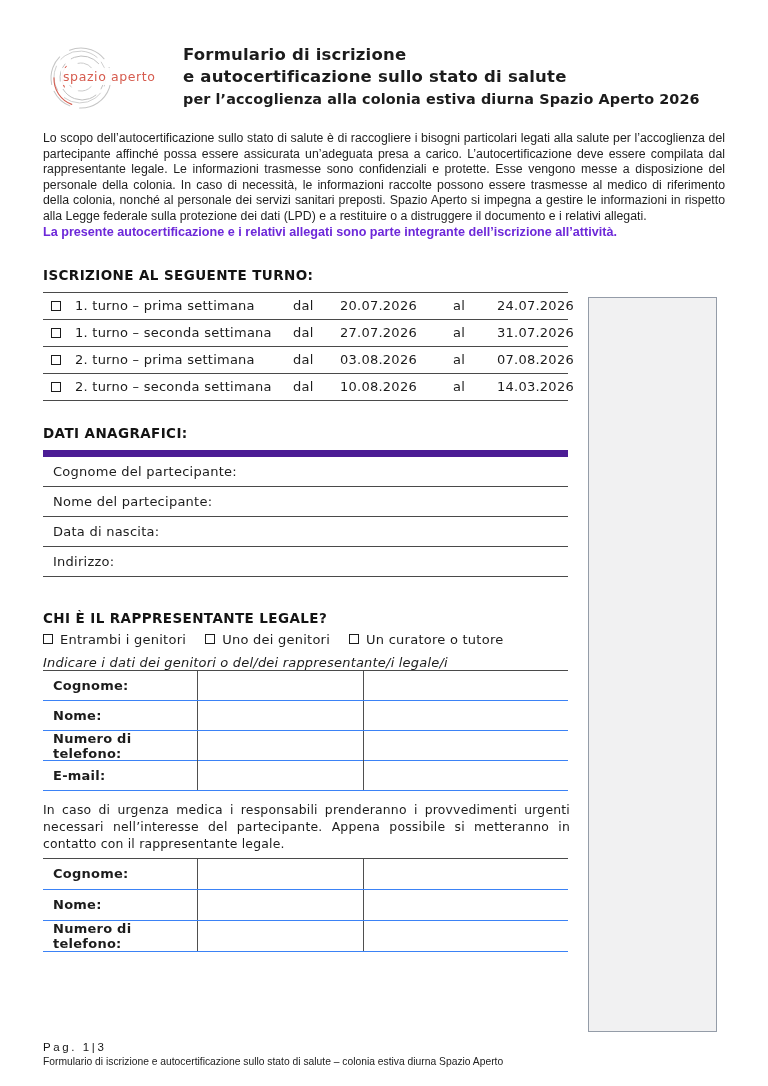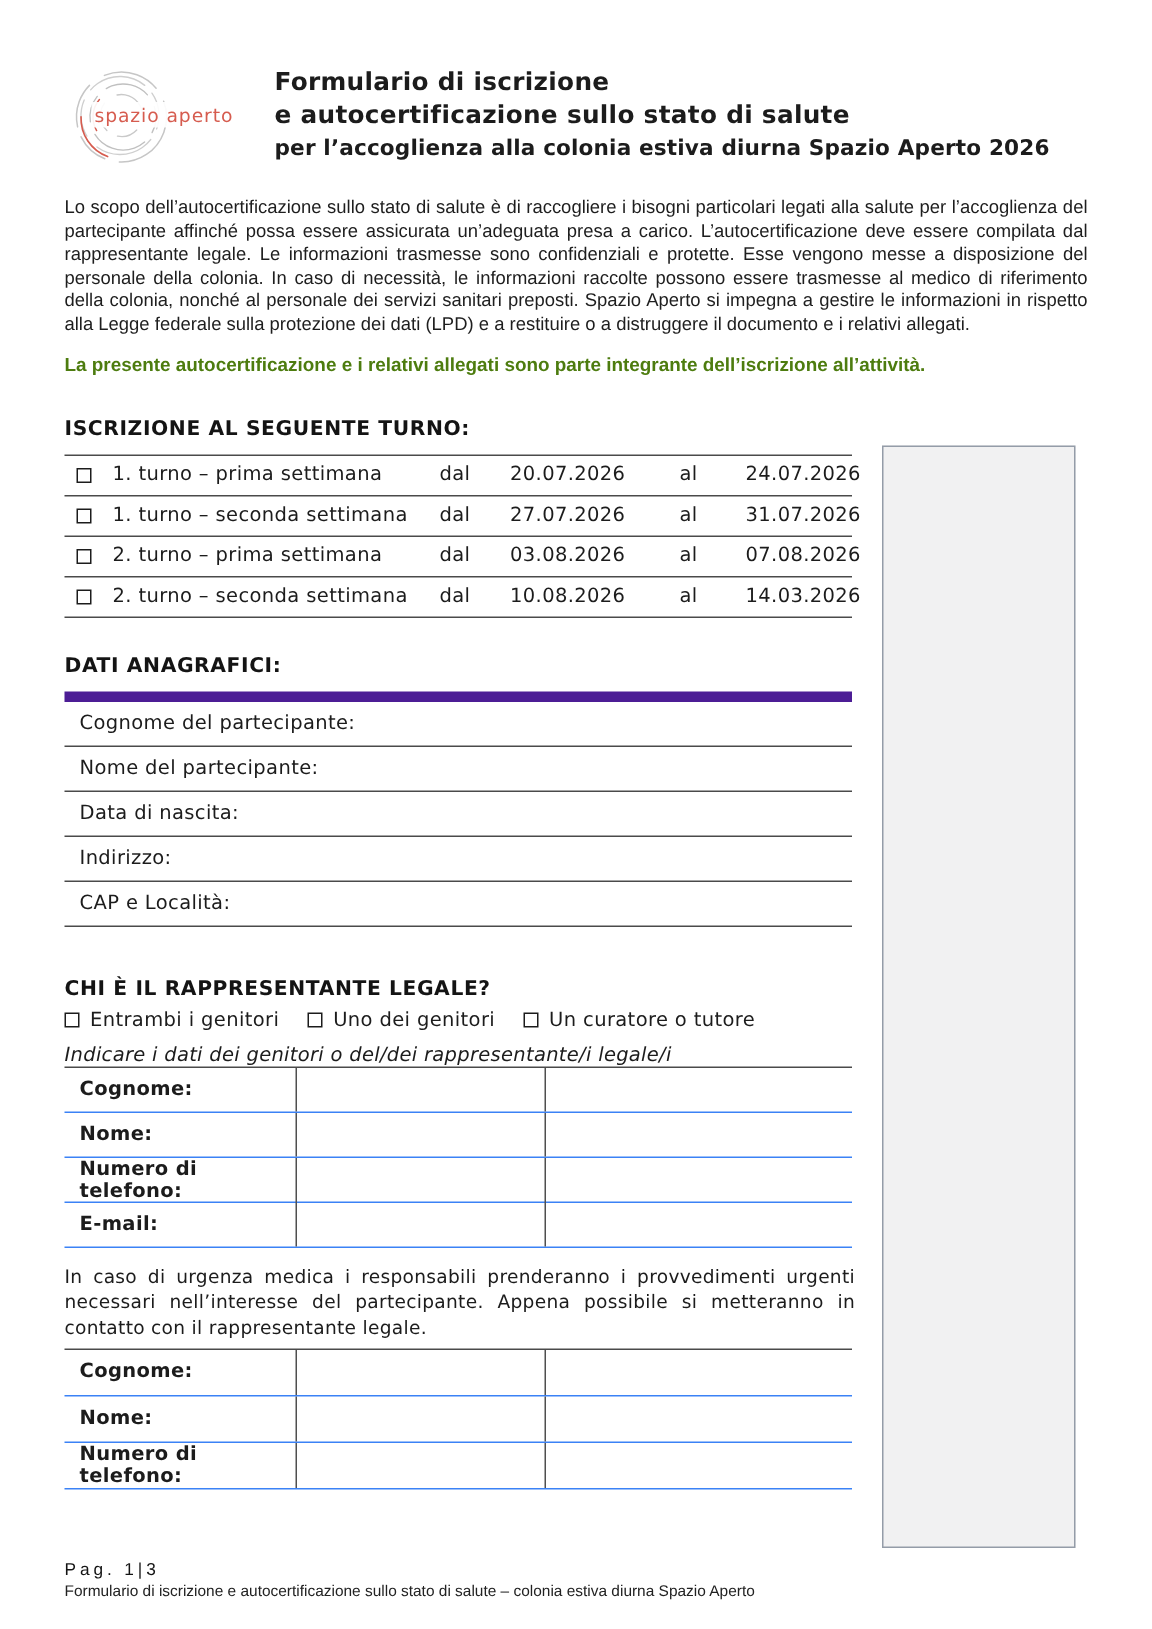--- a/index.html
+++ b/index.html
@@ -14,21 +14,21 @@
   .title-main { font-size:16.5px; font-weight:bold; line-height:21.5px; letter-spacing:0.2px; }
   .title-sub  { font-size:14.4px; font-weight:bold; line-height:20px; margin-top:2px; letter-spacing:0.1px; }
   
   .main { position:absolute; left:43px; top:131px; width:682px; }
   .intro {
     font-family:"Liberation Sans", sans-serif; font-size:12.3px; line-height:15.6px;
     text-align:justify; color:#1e1e1e;
   }
   .bold-statement {
     font-family:"Liberation Sans", sans-serif; font-size:12.6px; font-weight:bold;
-    margin-top:11px; color:#4d7c0f;
+    color:#6d28d9;
   }
   .sec-heading {
     font-size:13.5px; font-weight:bold; letter-spacing:0.4px; color:#141414;
   }
   .h-iscrizione { margin-top:28px; }
   .h-dati      { margin-top:24px; }
   .h-chi       { margin-top:33px; }
   .h-altri     { margin-top:21px; font-size:13px; letter-spacing:0.3px; }
   
   .turno-table { margin-top:9px; width:525px; border-top:1px solid #4a4a4a; }
@@ -157,24 +157,20 @@
         <span class="fill"></span>
       </div>
       <div class="d-row">
         <span>Data di nascita:</span>
         <span class="fill"></span>
       </div>
       <div class="d-row">
         <span>Indirizzo:</span>
         <span class="fill"></span>
       </div>
-      <div class="d-row">
-        <span>CAP e Località:</span>
-        <span class="fill"></span>
-      </div>
     </div>
 
     <div class="sec-heading h-chi">CHI È IL RAPPRESENTANTE LEGALE?</div>
     <div class="options">
       <span class="opt">
         <span class="cb"></span>
         <span>Entrambi i genitori</span>
       </span>
       <span class="opt">
         <span class="cb"></span>

